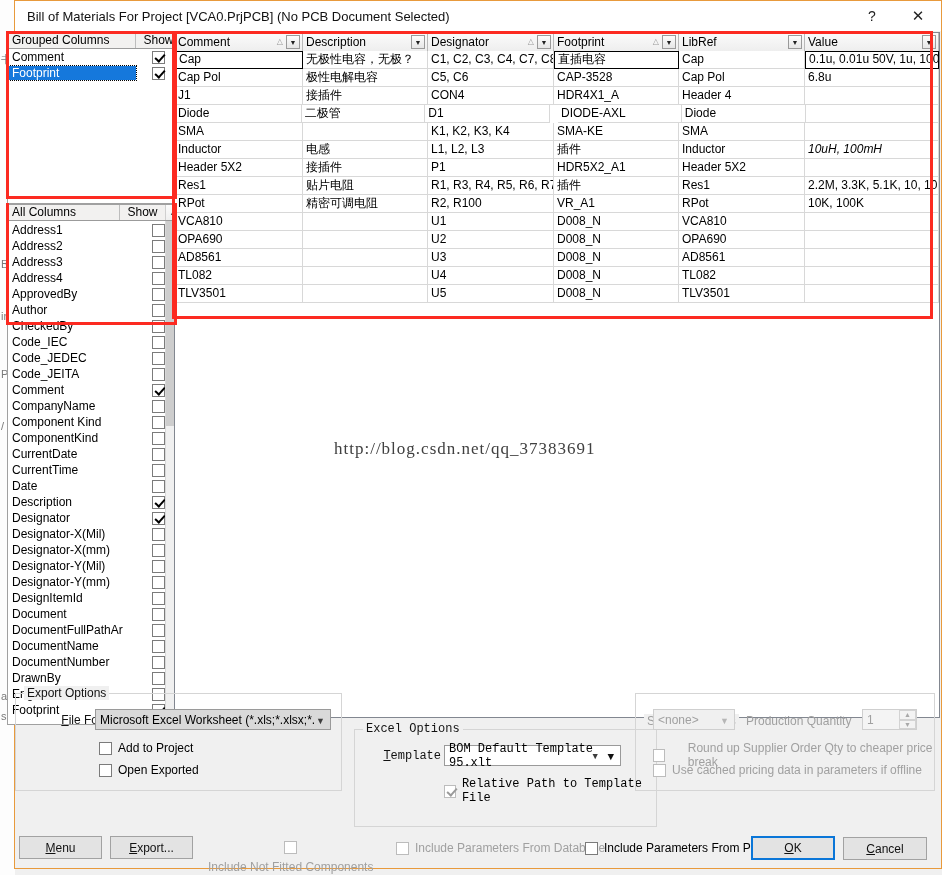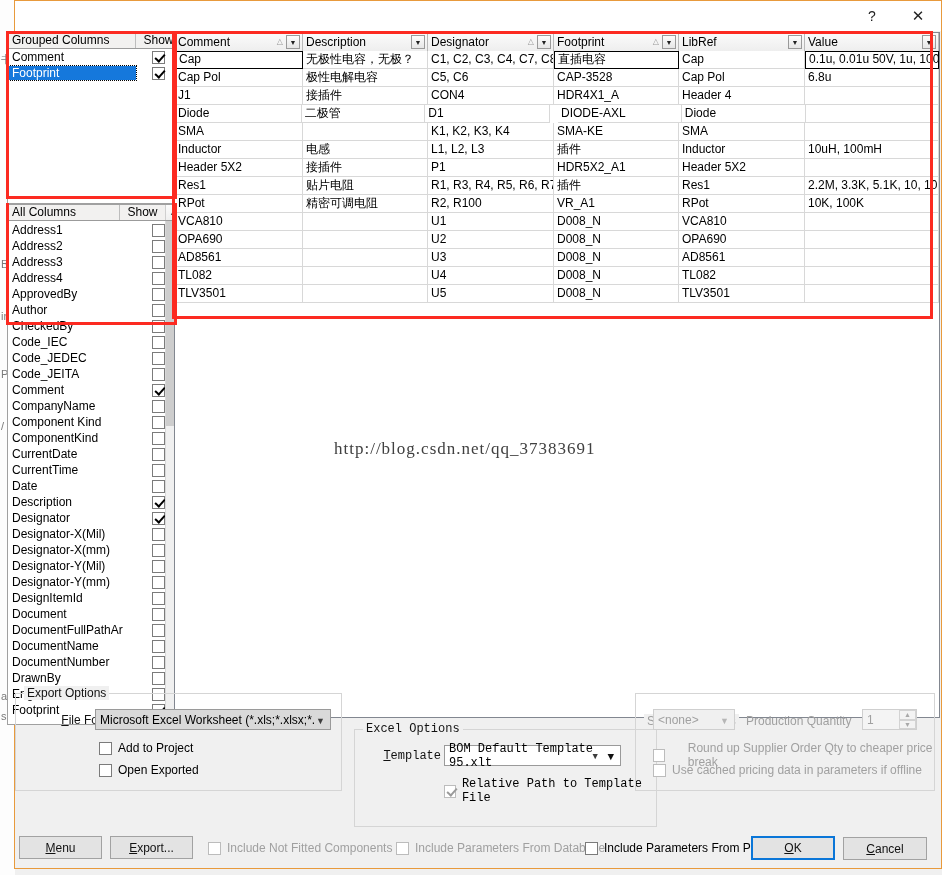--- a/index.html
+++ b/index.html
@@ -297,20 +297,21 @@
     <div class="ghost" style="top:310px;">in</div>
     <div class="ghost" style="top:368px;">P</div>
     <div class="ghost" style="top:420px;">/</div>
     <div class="ghost" style="top:690px;">a</div>
     <div class="ghost" style="top:710px;">so</div>
   </div>
 
   <div class="win-frame">
 
     <div class="titlebar">
+      <div class="title-text">Bill of Materials For Project [VCA0.PrjPCB] (No PCB Document Selected)</div>
       <div class="title-btns">
         <div class="title-btn">?</div>
         <div class="title-btn close">✕</div>
       </div>
     </div>
 
     <div style="position:absolute; left:-8px; top:31px; width:175px;">
       <div class="panel-head">
         <div class="ph-name">Grouped Columns</div>
         <div class="ph-show">Show</div>
@@ -603,21 +604,21 @@
             <div class="gr-cell" style="width: 125px;">SMA-KE</div>
             <div class="gr-cell" style="width: 126px;">SMA</div>
             <div class="gr-cell" style="width: 134px;"></div>
           </div>
           <div class="grid-row">
             <div class="gr-cell" style="width: 128px;">Inductor</div>
             <div class="gr-cell" style="width: 125px;">电感</div>
             <div class="gr-cell" style="width: 126px;">L1, L2, L3</div>
             <div class="gr-cell" style="width: 125px;">插件</div>
             <div class="gr-cell" style="width: 126px;">Inductor</div>
-            <div class="gr-cell" style="width: 134px;">10uH, 100mH</div>
+            <div class="gr-cell" style="width: 134px; font-style: italic;">10uH, 100mH</div>
           </div>
           <div class="grid-row">
             <div class="gr-cell" style="width: 128px;">Header 5X2</div>
             <div class="gr-cell" style="width: 125px;">接插件</div>
             <div class="gr-cell" style="width: 126px;">P1</div>
             <div class="gr-cell" style="width: 125px;">HDR5X2_A1</div>
             <div class="gr-cell" style="width: 126px;">Header 5X2</div>
             <div class="gr-cell" style="width: 134px;"></div>
           </div>
           <div class="grid-row">
@@ -735,21 +736,21 @@
       </div>
     </div>
 
     <div class="btn" style="position:absolute; left:4px; top:835px; width:83px;">
       <span><span class="ul">M</span>enu</span>
     </div>
     <div class="btn" style="position:absolute; left:95px; top:835px; width:83px;">
       <span><span class="ul">E</span>xport...</span>
     </div>
 
-    <div class="chk-line" style="position:absolute; left:193px; top:840px;">
+    <div class="chk-line" style="position:absolute; left:193px; top:840px;flex-direction:column;">
       <span class="cb dim"></span>
       <span class="txt dim">Include Not Fitted Components</span>
     </div>
     <div class="chk-line" style="position:absolute; left:381px; top:840px;">
       <span class="cb dim"></span>
       <span class="txt dim">Include Parameters From Database</span>
     </div>
     <div class="chk-line" style="position:absolute; left:570px; top:840px;">
       <span class="cb"></span>
       <span class="txt">Include Parameters From PCB</span>

